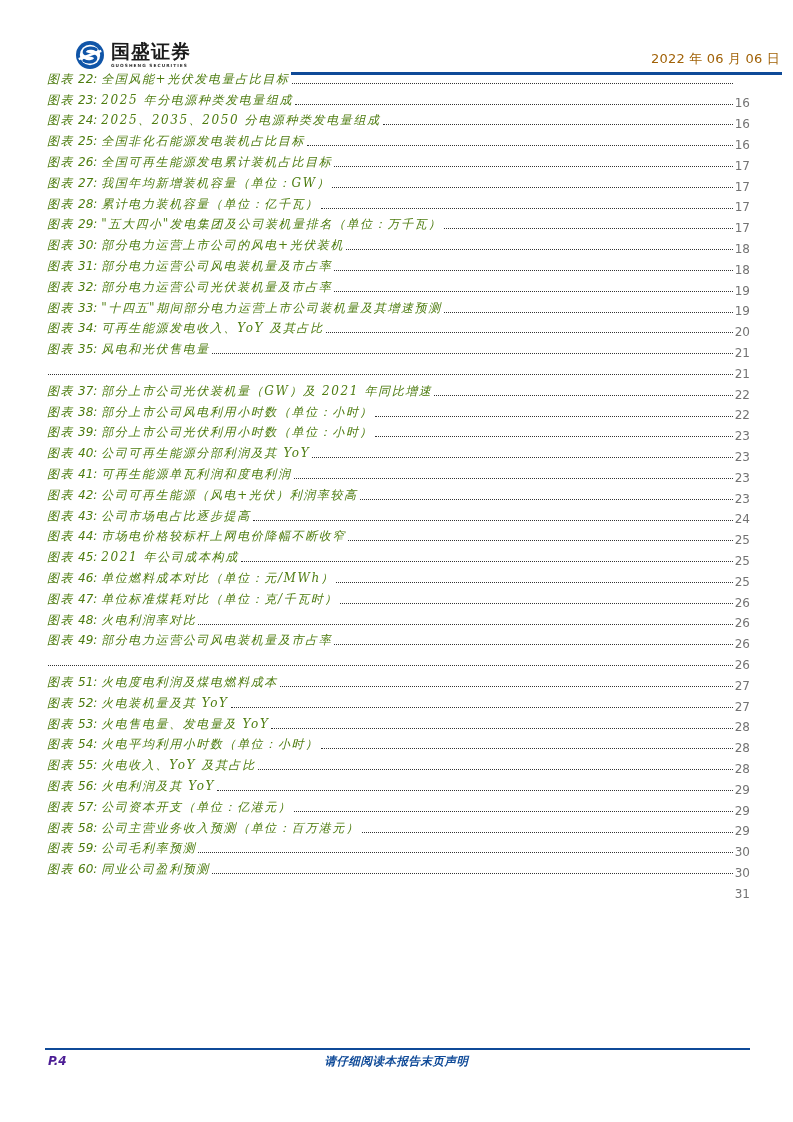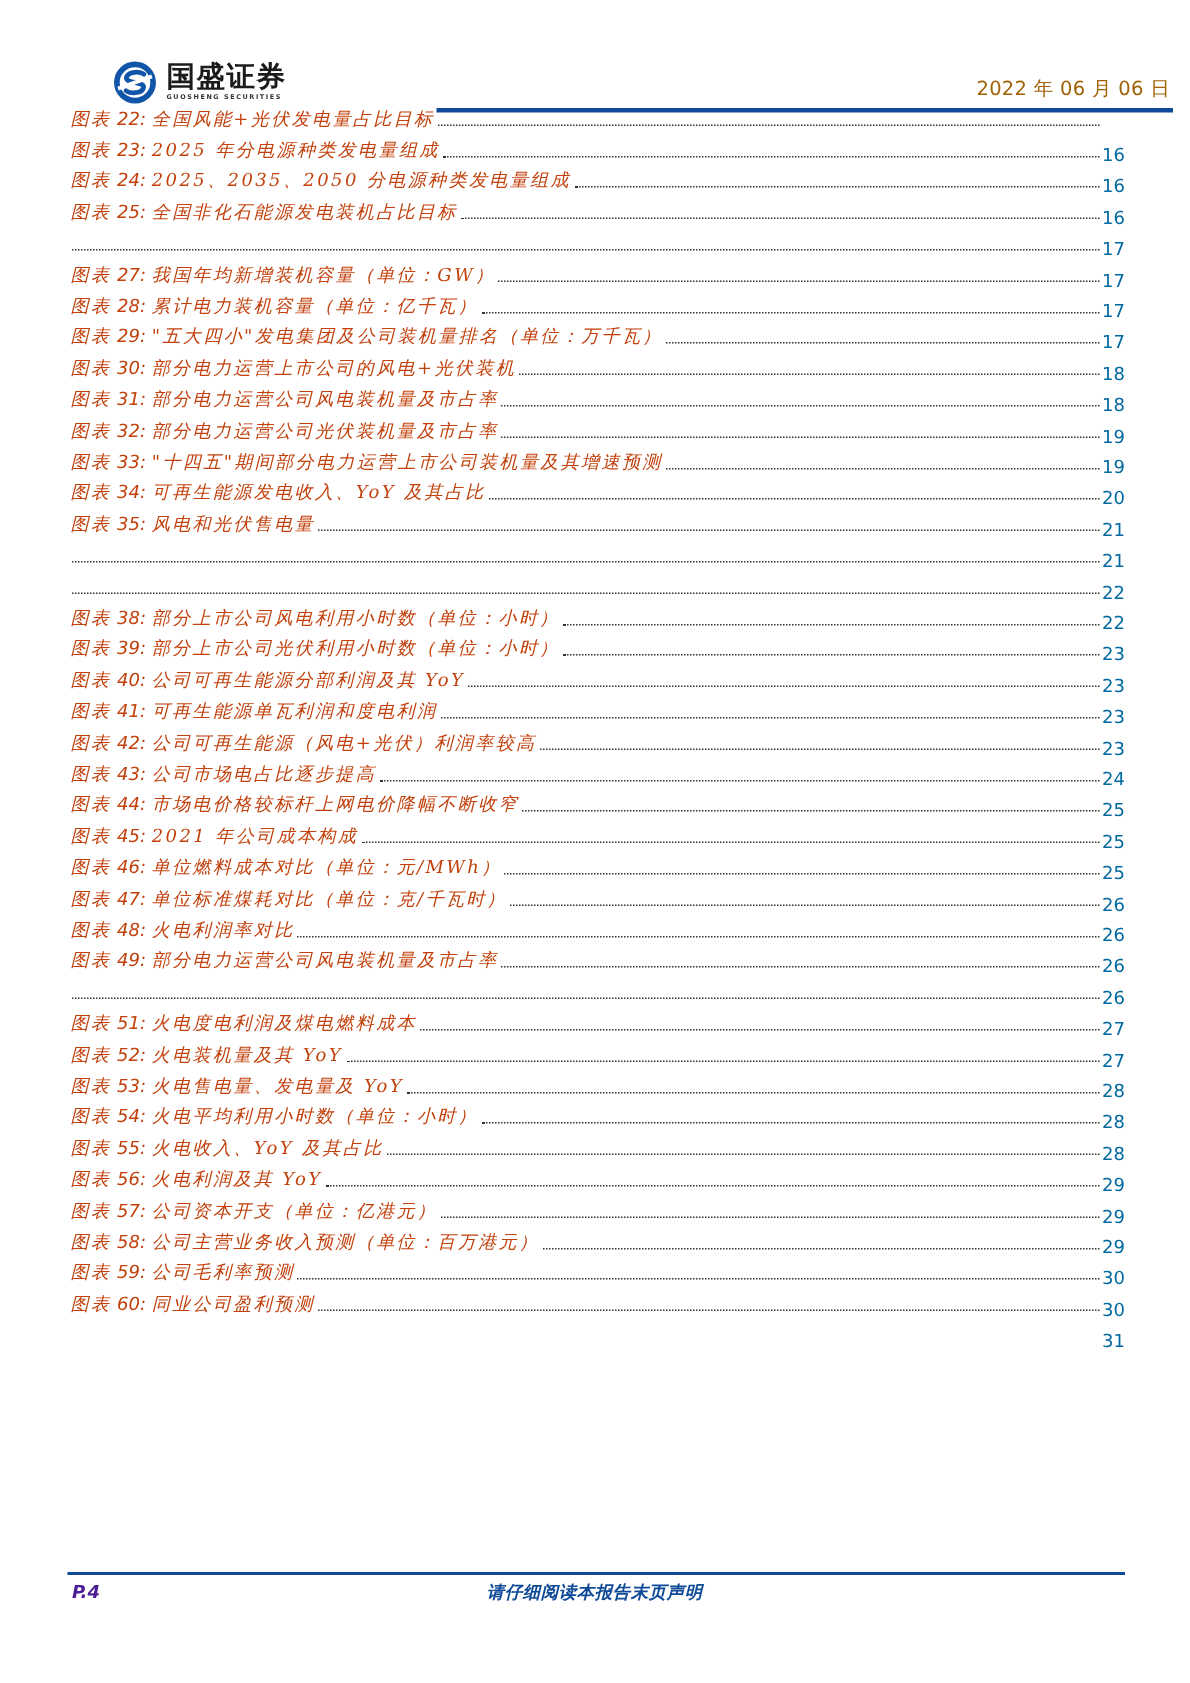--- a/index.html
+++ b/index.html
@@ -74,21 +74,21 @@
       position: relative;
       height: 20.8px;
       display: flex;
       align-items: center;
       font-size: 12px;
       cursor: pointer;
     }
     .toc-label {
       font-family: "DejaVu Serif", serif;
       font-style: italic;
-      color: #c2410c;
+      color: #4d7c0f;
       white-space: nowrap;
       background: #fff;
       padding-right: 1px;
       position: relative;
       z-index: 1;
     }
     .toc-num {
       font-family: "DejaVu Sans", sans-serif;
       font-style: italic;
     }
@@ -101,21 +101,21 @@
       flex: 1;
       border-bottom: 1.5px dotted #333;
       height: 0;
       margin: 0 1px;
       position: relative;
       top: 4px;
     }
     .toc-page {
       font-family: "DejaVu Sans", sans-serif;
       font-size: 12px;
-      color: #0369a1;
+      color: #737373;
       width: 16px;
       text-align: right;
       margin-top: 48px;
     }
     .footer-rule {
       position: absolute;
       left: 45px; top: 1048px;
       width: 705px; height: 2px;
       background: #0f4a98;
     }
@@ -175,20 +175,21 @@
       <span class="toc-label"><span class="toc-title">图表</span> <span class="toc-num">24:</span> <span class="toc-title">2025、2035、2050 分电源种类发电量组成</span></span>
       <span class="toc-leader"></span>
       <span class="toc-page">16</span>
     </div>
     <div class="toc-row">
       <span class="toc-label"><span class="toc-title">图表</span> <span class="toc-num">25:</span> <span class="toc-title">全国非化石能源发电装机占比目标</span></span>
       <span class="toc-leader"></span>
       <span class="toc-page">17</span>
     </div>
     <div class="toc-row">
+      <span class="toc-label"><span class="toc-title">图表</span> <span class="toc-num">26:</span> <span class="toc-title">全国可再生能源发电累计装机占比目标</span></span>
       <span class="toc-leader"></span>
       <span class="toc-page">17</span>
     </div>
     <div class="toc-row">
       <span class="toc-label"><span class="toc-title">图表</span> <span class="toc-num">27:</span> <span class="toc-title">我国年均新增装机容量（单位：GW）</span></span>
       <span class="toc-leader"></span>
       <span class="toc-page">17</span>
     </div>
     <div class="toc-row">
       <span class="toc-label"><span class="toc-title">图表</span> <span class="toc-num">28:</span> <span class="toc-title">累计电力装机容量（单位：亿千瓦）</span></span>
@@ -228,20 +229,21 @@
     <div class="toc-row">
       <span class="toc-label"><span class="toc-title">图表</span> <span class="toc-num">35:</span> <span class="toc-title">风电和光伏售电量</span></span>
       <span class="toc-leader"></span>
       <span class="toc-page">21</span>
     </div>
     <div class="toc-row">
       <span class="toc-leader"></span>
       <span class="toc-page">22</span>
     </div>
     <div class="toc-row">
+      <span class="toc-label"><span class="toc-title">图表</span> <span class="toc-num">37:</span> <span class="toc-title">部分上市公司光伏装机量（GW）及 2021 年同比增速</span></span>
       <span class="toc-leader"></span>
       <span class="toc-page">22</span>
     </div>
     <div class="toc-row">
       <span class="toc-label"><span class="toc-title">图表</span> <span class="toc-num">38:</span> <span class="toc-title">部分上市公司风电利用小时数（单位：小时）</span></span>
       <span class="toc-leader"></span>
       <span class="toc-page">23</span>
     </div>
     <div class="toc-row">
       <span class="toc-label"><span class="toc-title">图表</span> <span class="toc-num">39:</span> <span class="toc-title">部分上市公司光伏利用小时数（单位：小时）</span></span>

